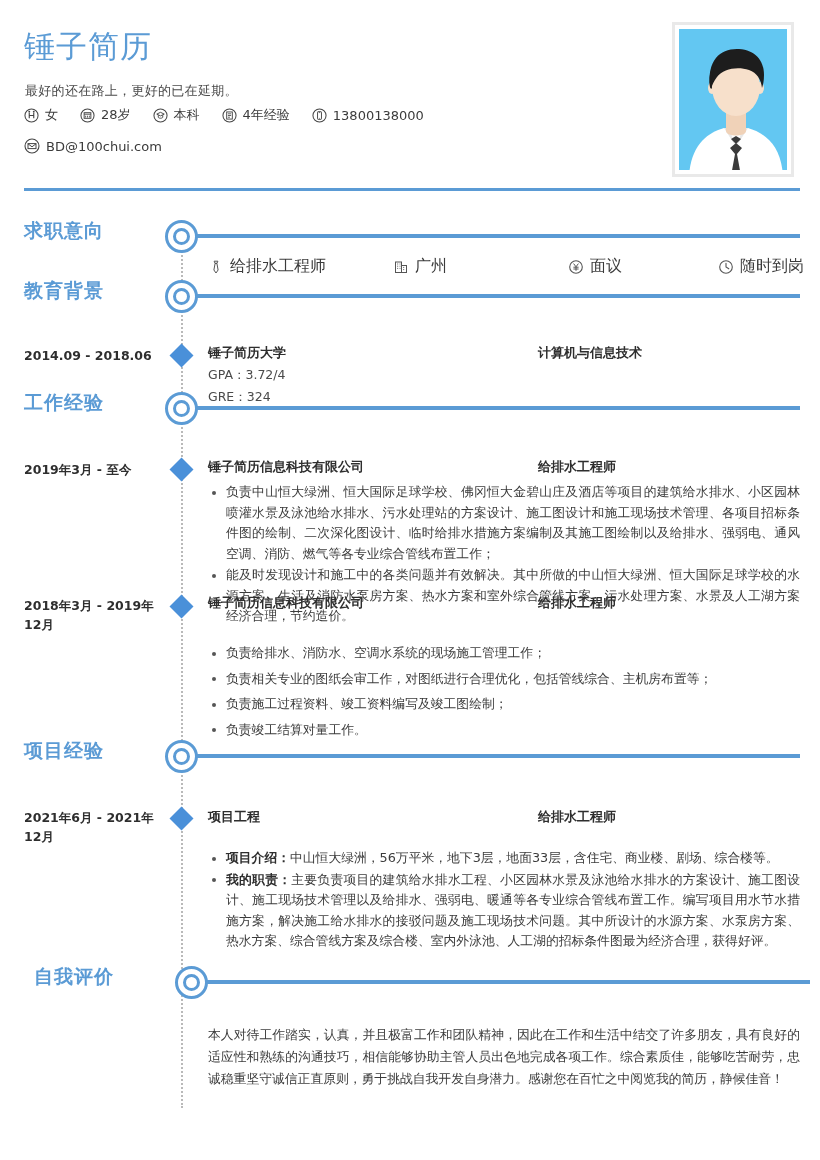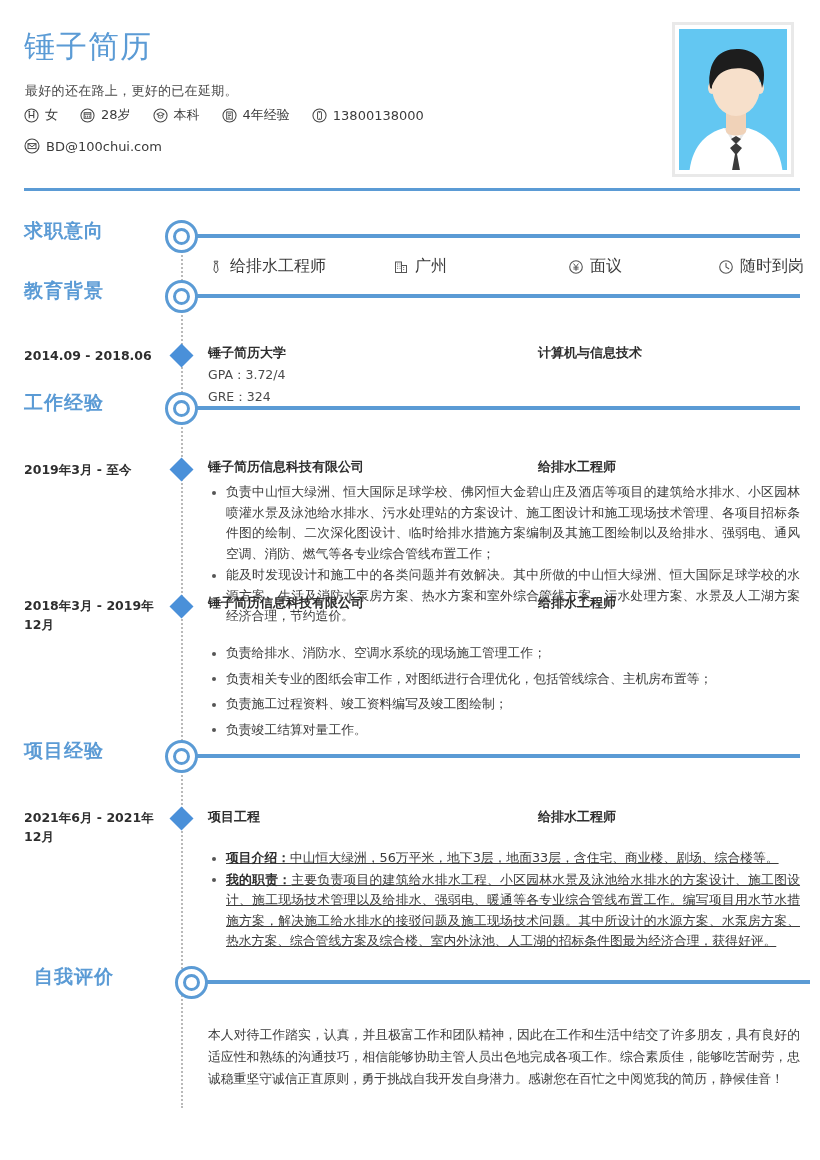--- a/index.html
+++ b/index.html
@@ -335,21 +335,21 @@
 
   <div class="section" style="top:740px;">
     <div class="section-head">
       <div class="section-title">项目经验</div>
       <div class="ring"></div>
       <div class="section-rule"></div>
     </div>
     <div class="entry">
       <div class="entry-date" style="top:34px;">2021年6月 - 2021年12月</div>
       <div class="diamond" style="top:36px;"></div>
-      <div class="entry-body" style="top:34px;text-decoration:underline;">
+      <div class="entry-body" style="top:34px;">
         <div class="entry-row" style="height:40px;">
           <span class="org">项目工程</span>
           <span class="role">给排水工程师</span>
         </div>
         <ul class="bullets">
           <li style="">
             <span class="lbl">项目介绍：</span><span>中山恒大绿洲，56万平米，地下3层，地面33层，含住宅、商业楼、剧场、综合楼等。</span>
           </li>
           <li>
             <span class="lbl">我的职责：</span><span>主要负责项目的建筑给水排水工程、小区园林水景及泳池给水排水的方案设计、施工图设计、施工现场技术管理以及给排水、强弱电、暖通等各专业综合管线布置工作。编写项目用水节水措施方案，解决施工给水排水的接驳问题及施工现场技术问题。其中所设计的水源方案、水泵房方案、热水方案、综合管线方案及综合楼、室内外泳池、人工湖的招标条件图最为经济合理，获得好评。</span>

